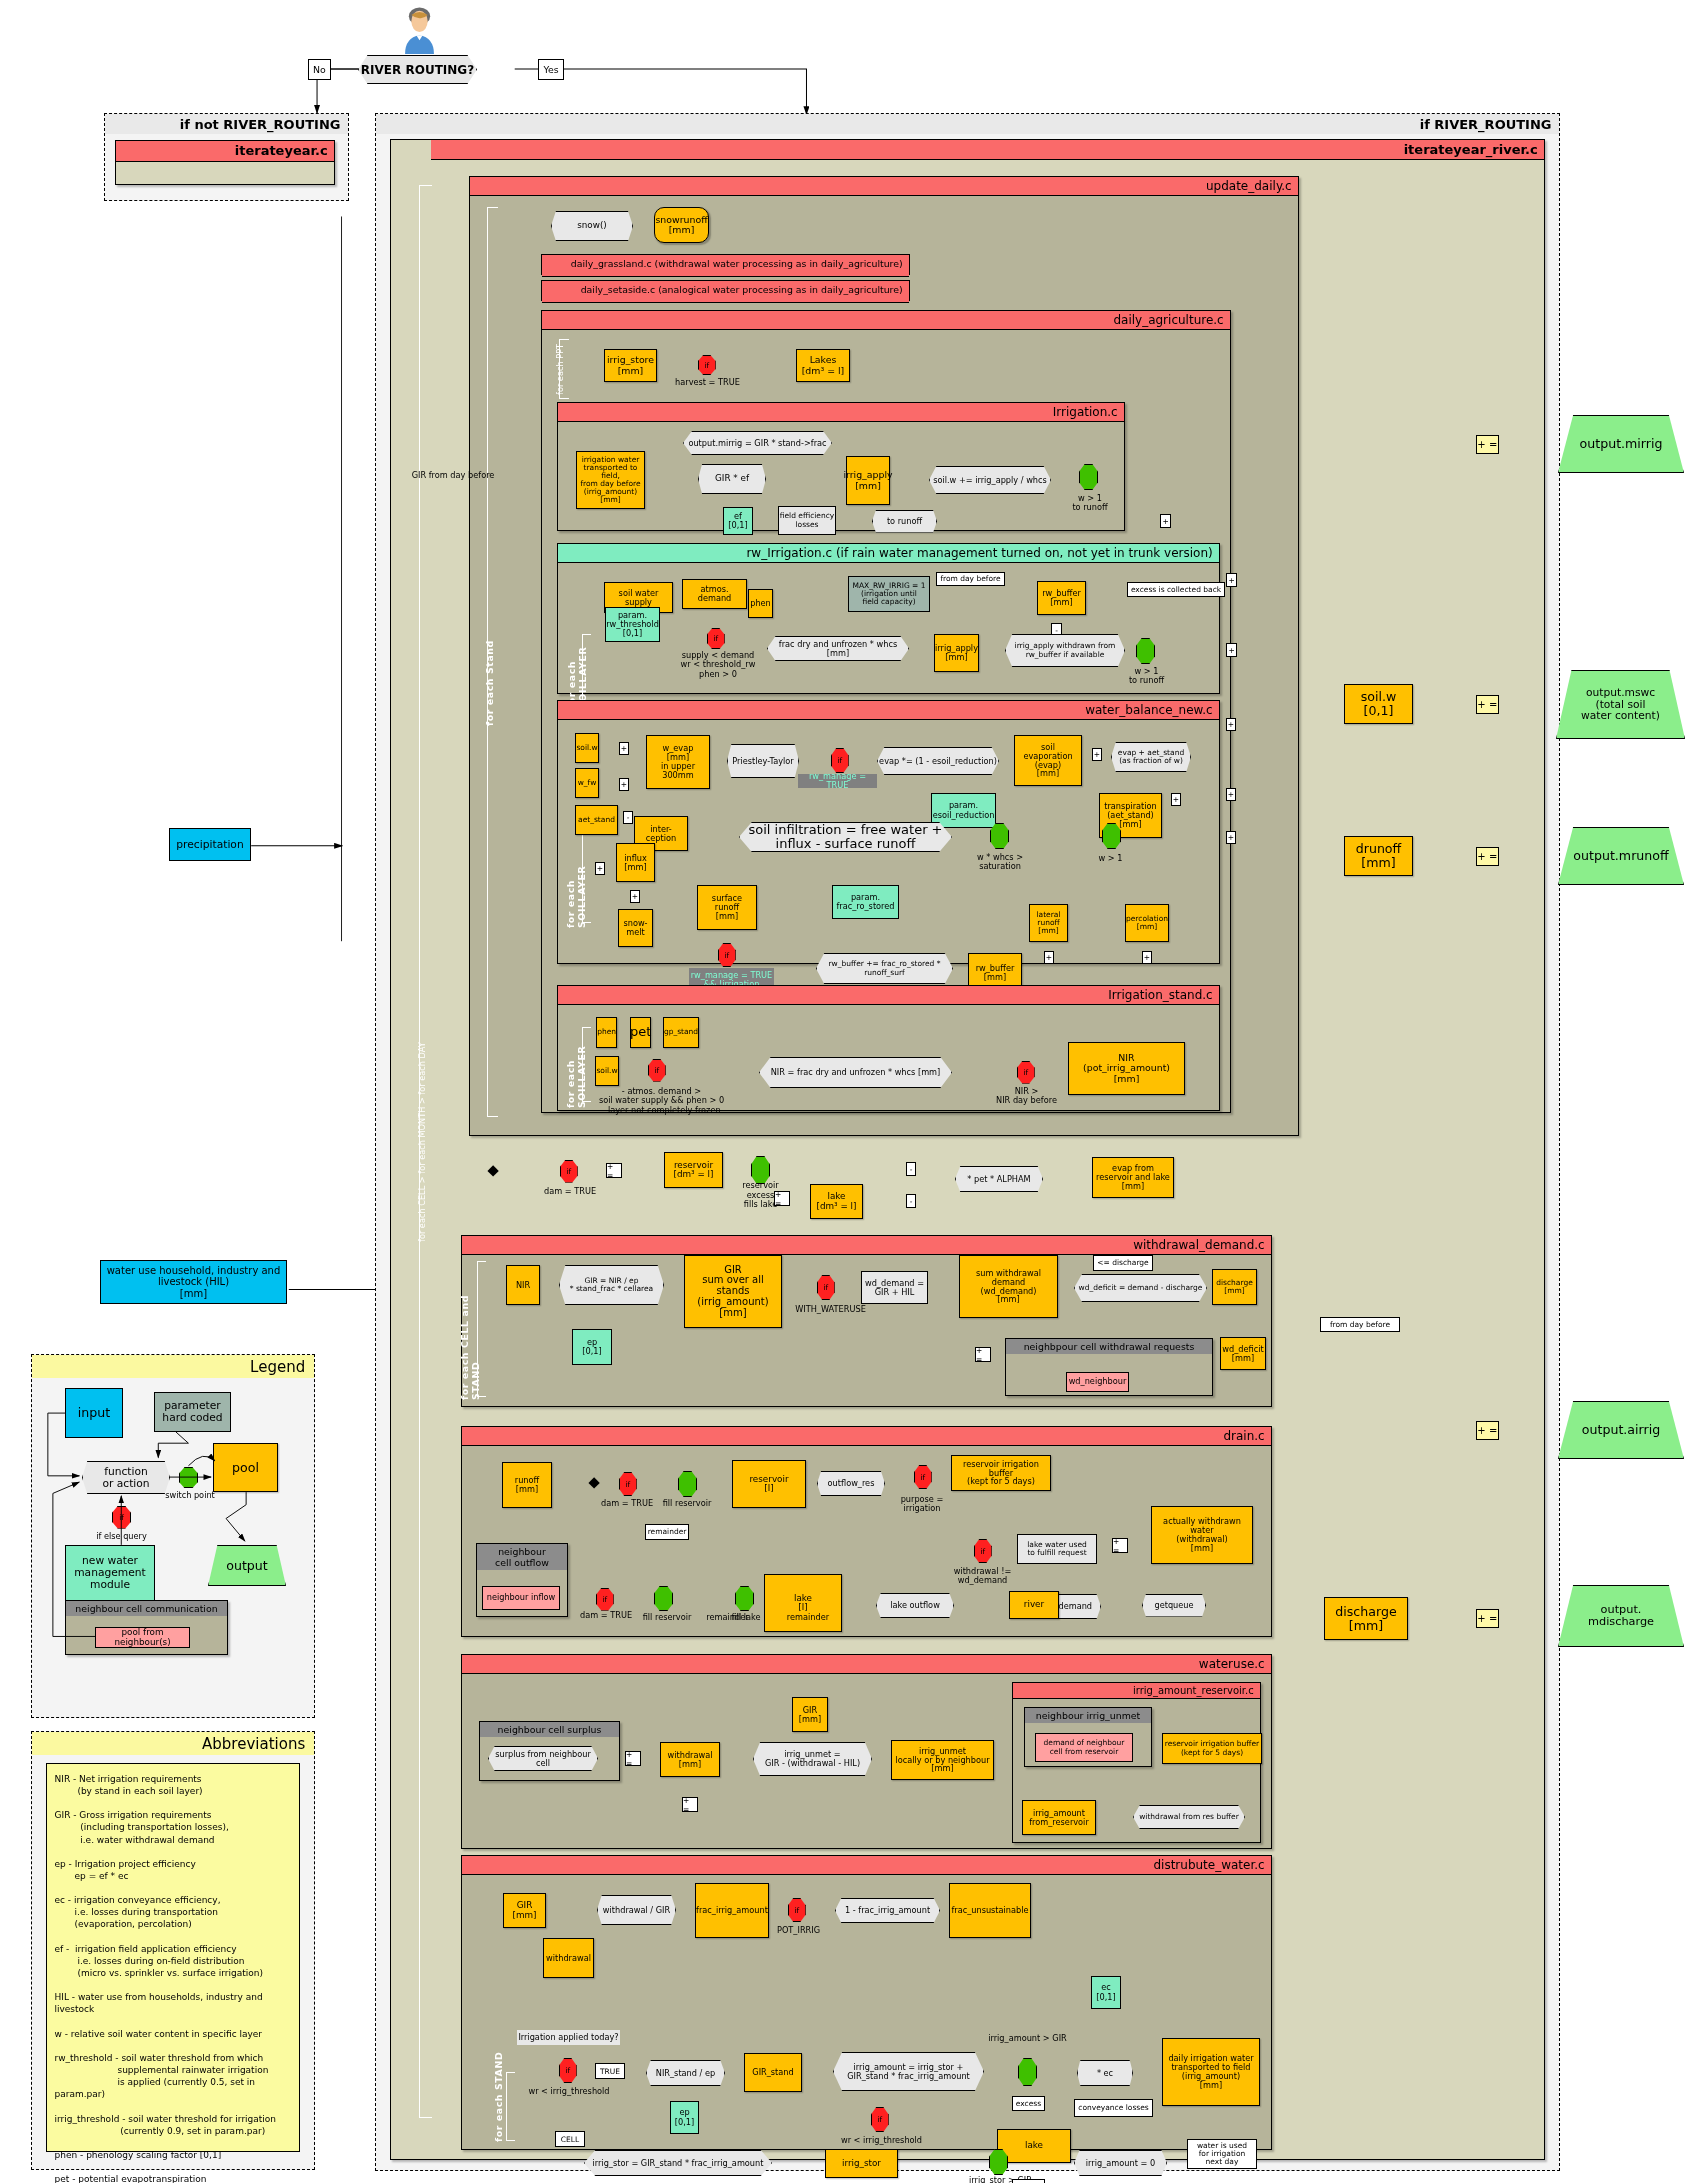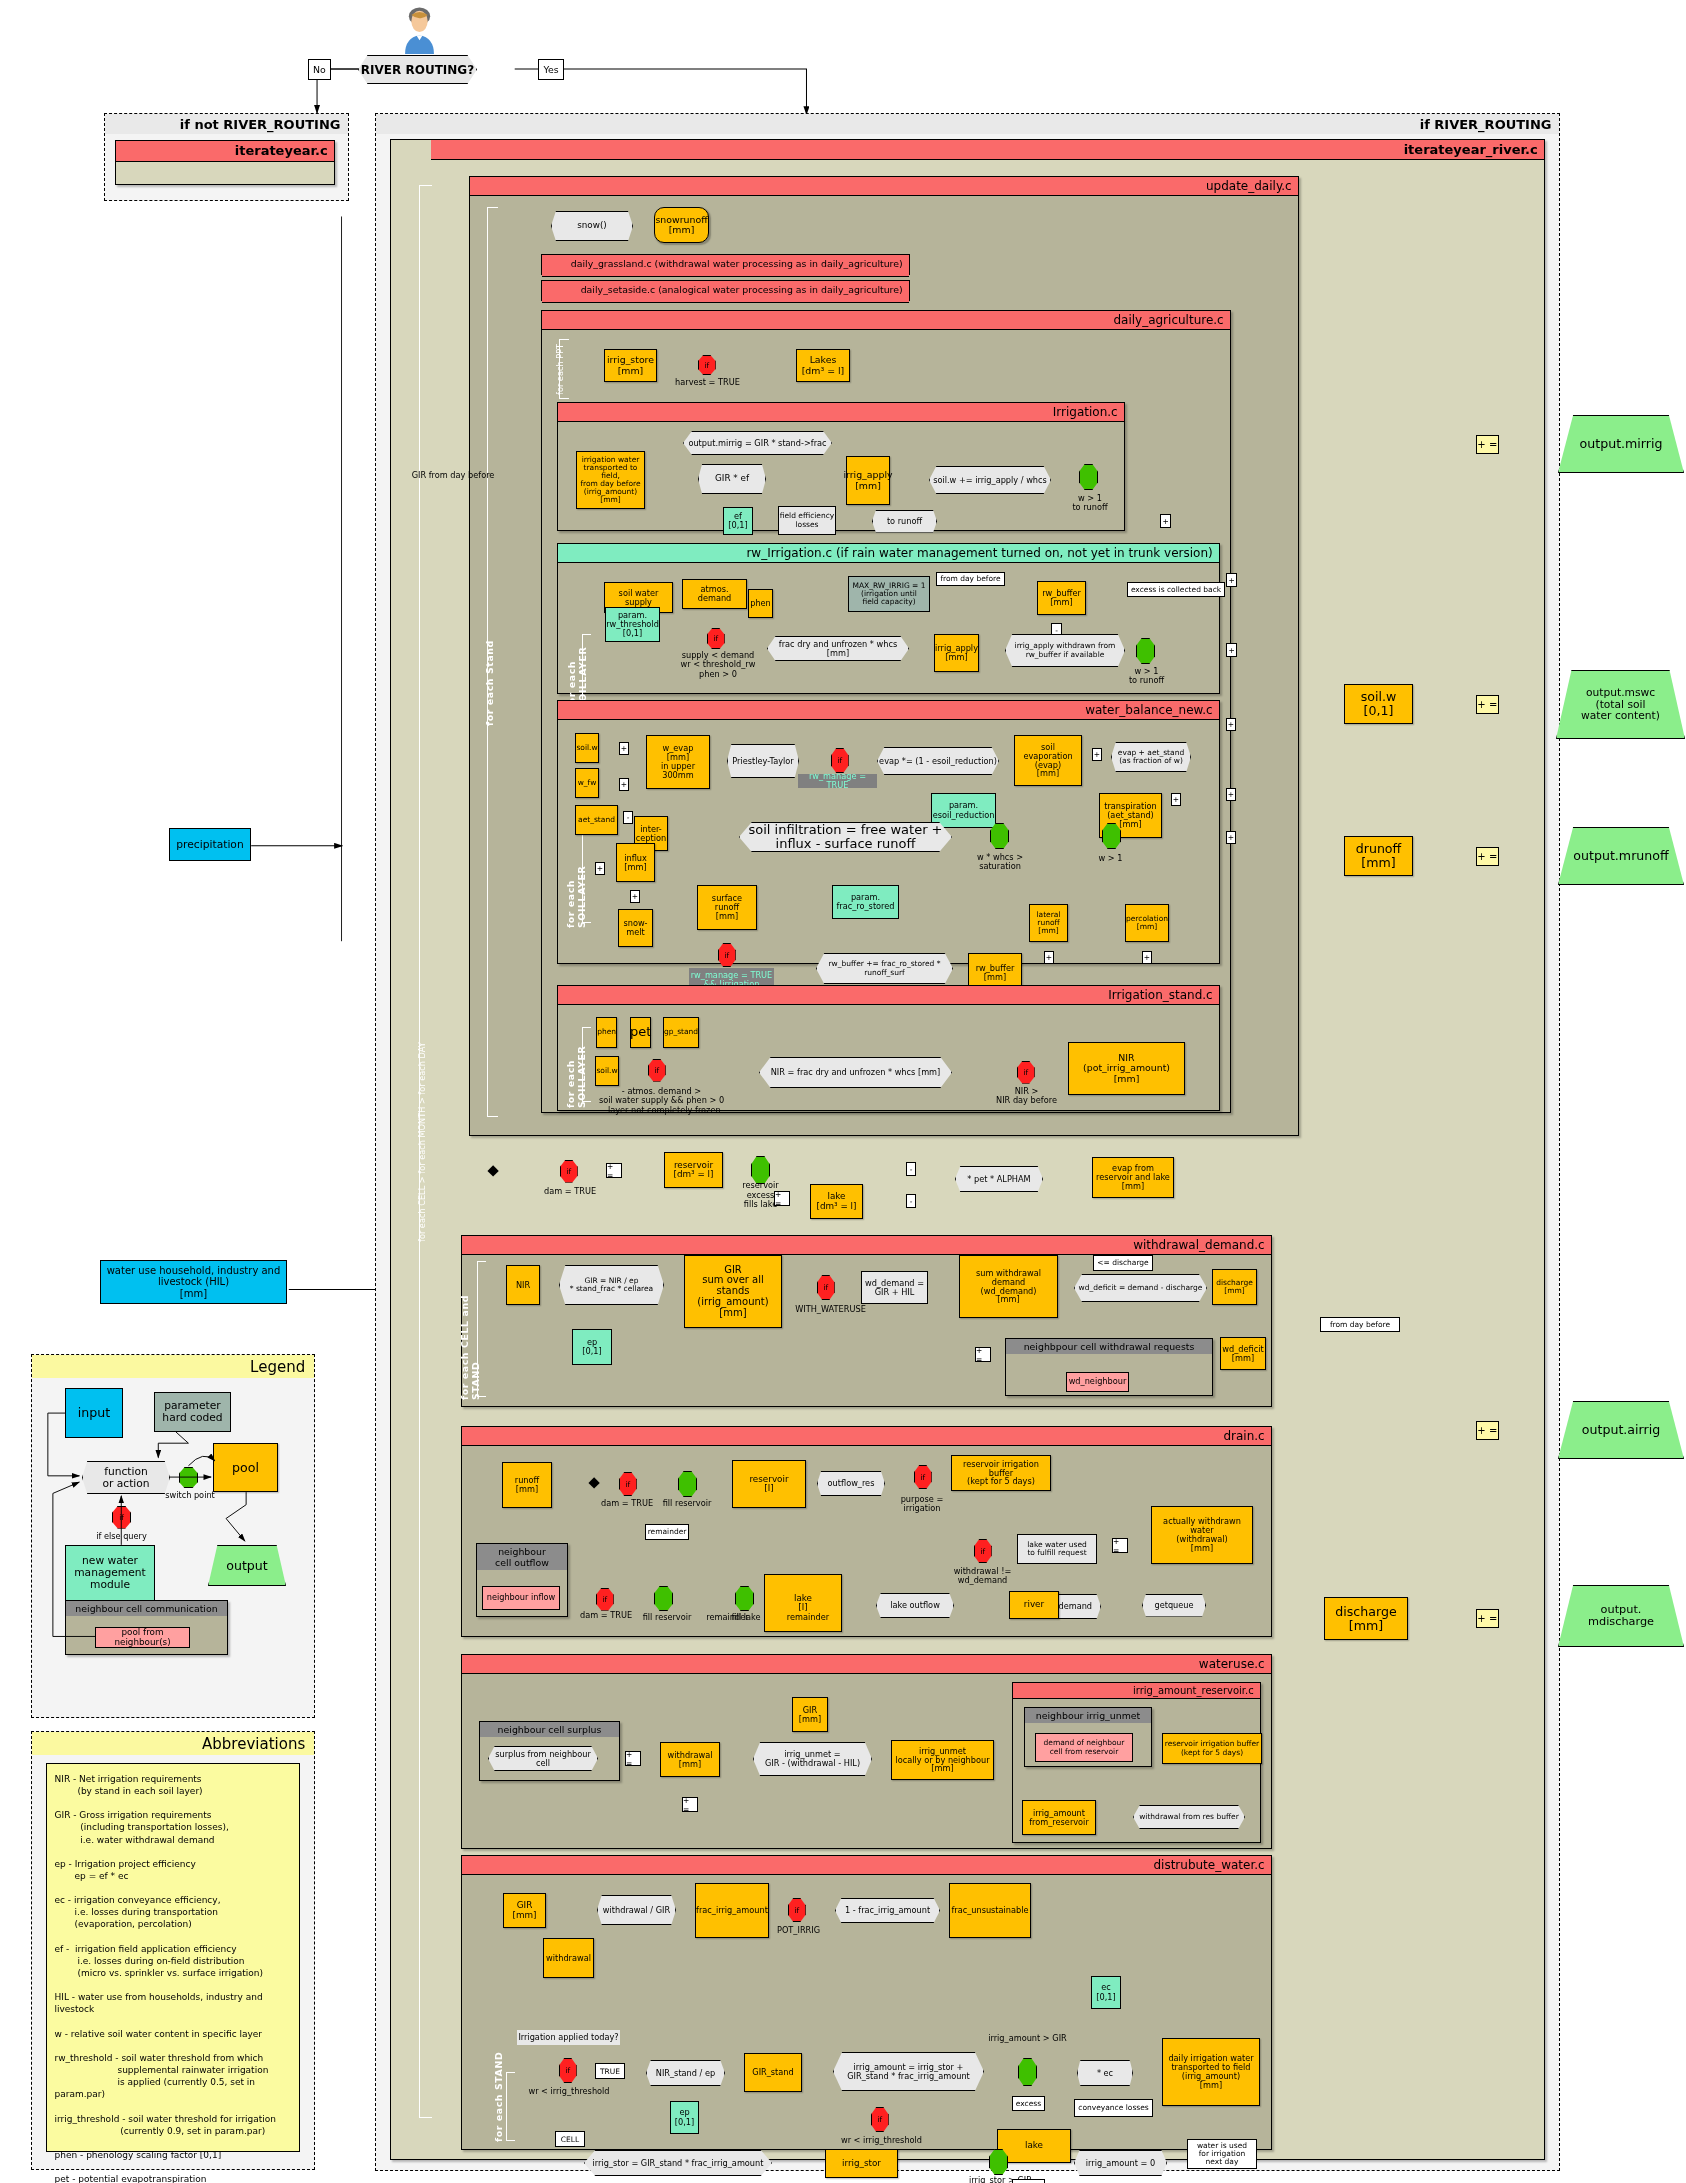--- a/index.html
+++ b/index.html
@@ -279,21 +279,21 @@
     <span>+</span>
   </div>
 <div class="abs func" style="left:1111px;top:742px;width:80px;height:30px;font-size:7.5px;white-space:pre-line;"><span>evap + aet_stand
 (as fraction of w)</span></div>
 <div class="abs pool" style="left:1099px;top:793px;width:63px;height:45px;white-space:pre-line;font-size:8.2px;"><span>transpiration
 (aet_stand)
 [mm]</span></div>
 <div class="abs opbox" style="left:1171px;top:793px;width:10px;height:12.6px;">
     <span>+</span>
   </div>
-<div class="abs pool" style="left:634px;top:816px;width:34px;height:35px;white-space:pre-line;font-size:8.2px;"><span>inter-
+<div class="abs pool" style="left:634px;top:816px;width:54px;height:35px;white-space:pre-line;font-size:8.2px;"><span>inter-
 ception</span></div>
 <div class="abs opbox" style="left:629px;top:853px;width:10px;height:12.6px;">
     <span>-</span>
   </div>
 <div class="abs opbox" style="left:595px;top:862px;width:10px;height:12.6px;">
     <span>+</span>
   </div>
 <div class="abs pool" style="left:616px;top:843px;width:39px;height:39px;white-space:pre-line;font-size:8.2px;"><span>influx
 [mm]</span></div>
 <div class="abs opbox" style="left:630px;top:890px;width:10px;height:12.6px;">

